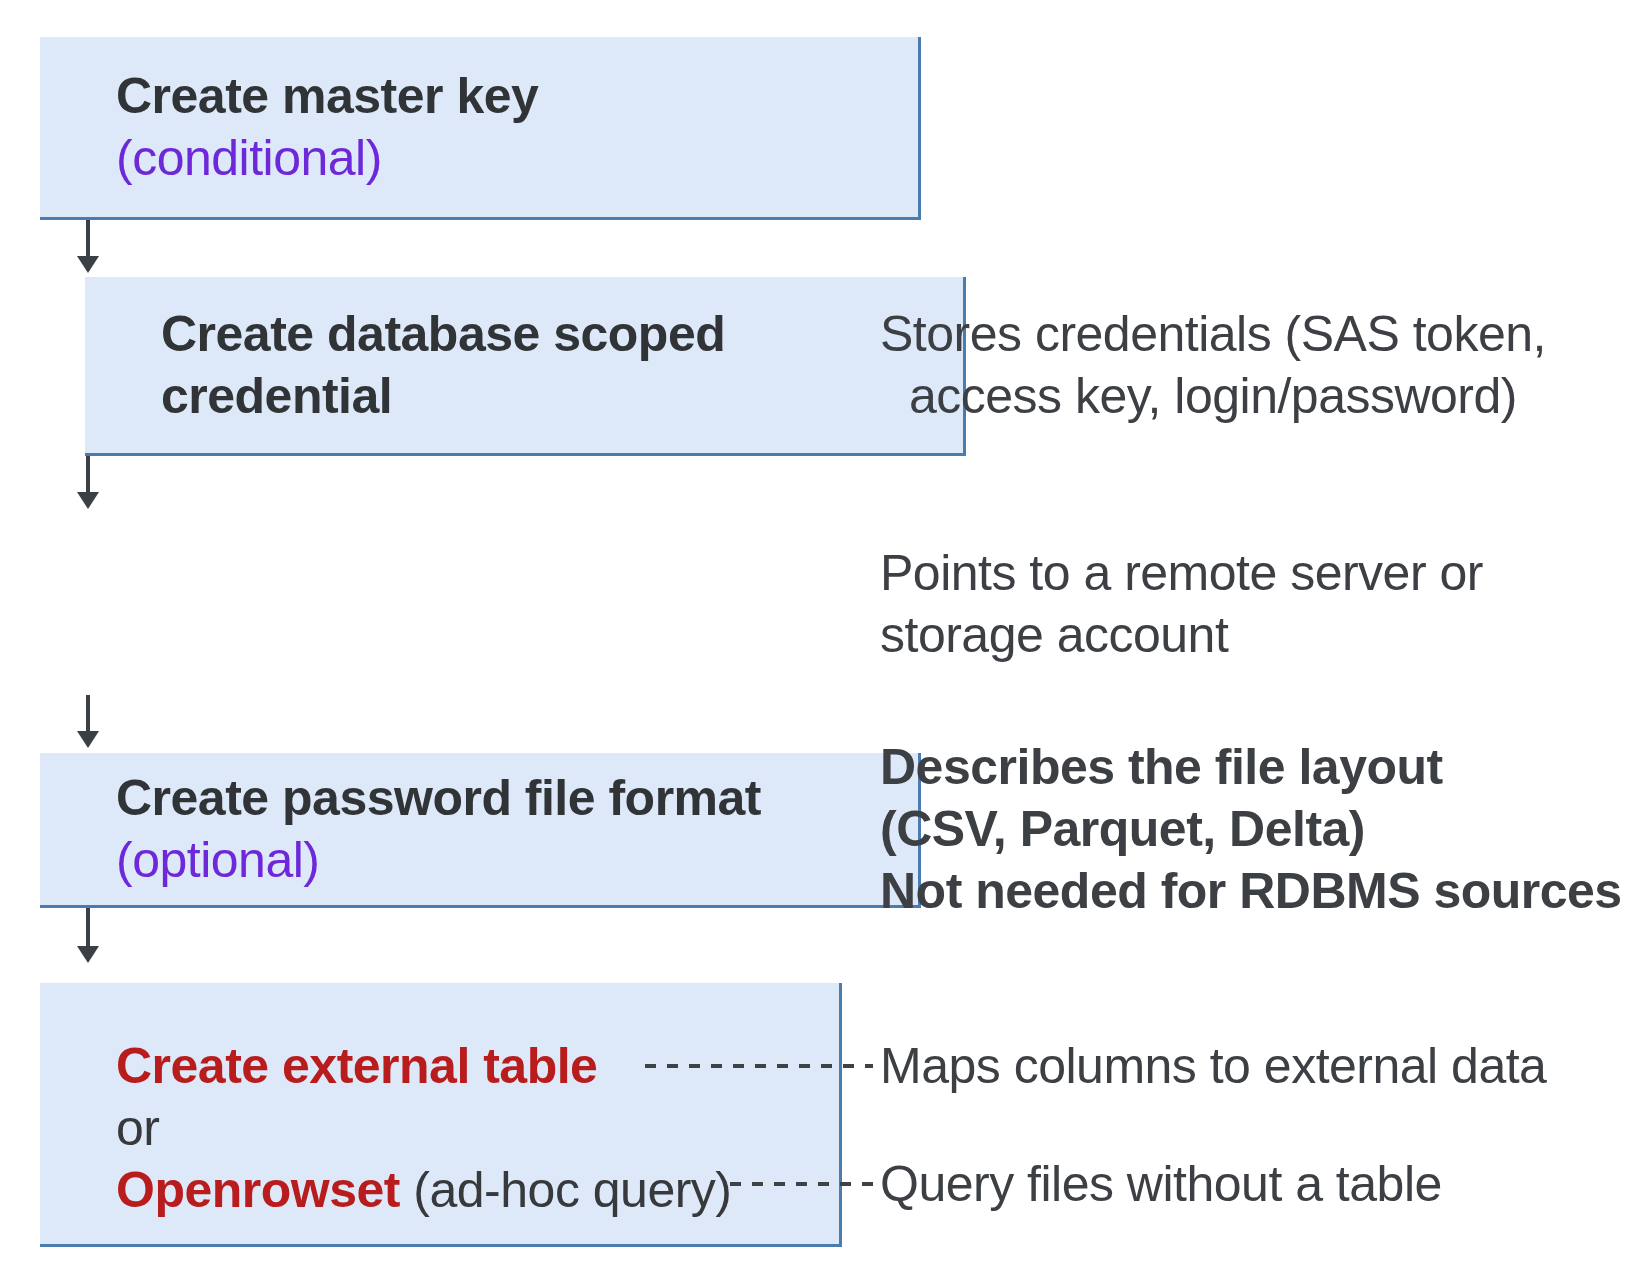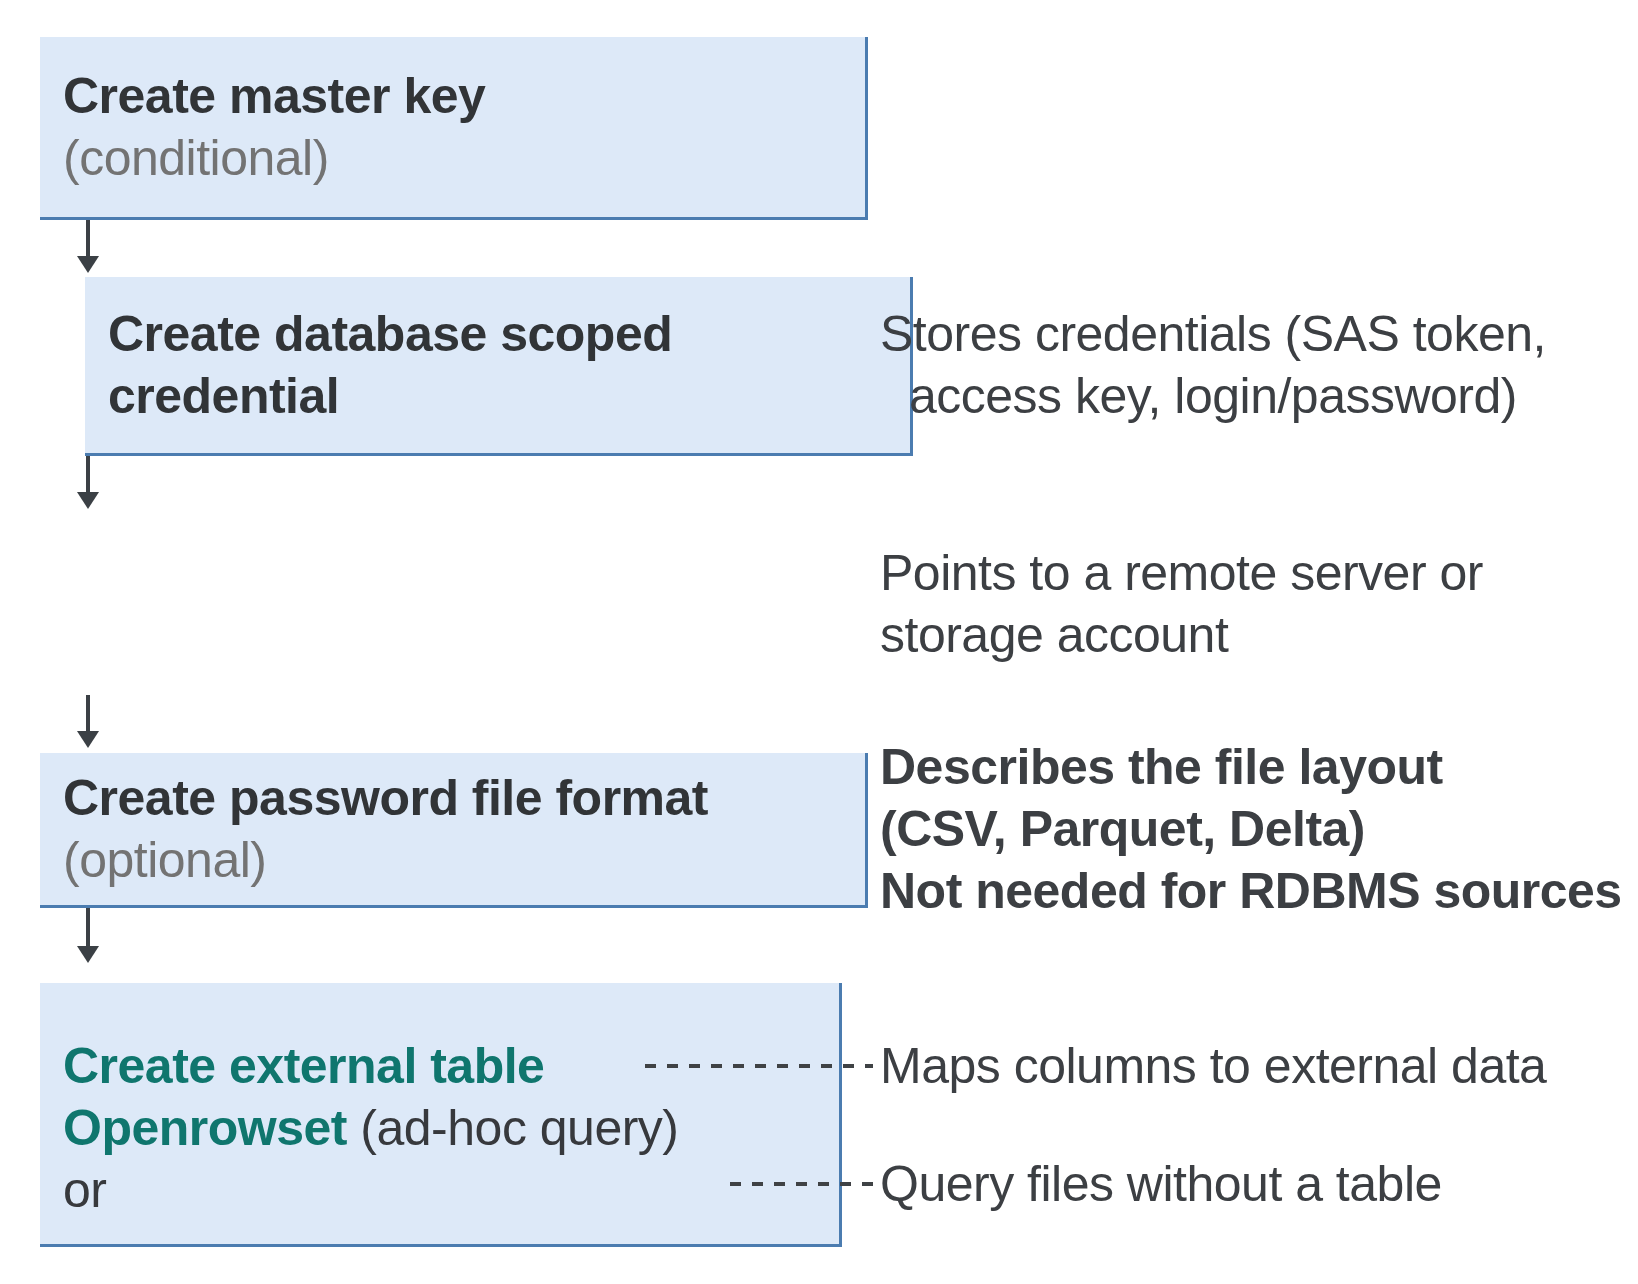--- a/index.html
+++ b/index.html
@@ -15,39 +15,39 @@
     position: absolute;
     left: 40px;
     width: 802px;
     background: #dde9f8;
     border-right: 3px solid #4b7cb0;
     border-bottom: 3px solid #4b7cb0;
     box-sizing: content-box;
     display: flex;
     flex-direction: column;
     justify-content: center;
-    padding-left: 23px;
+    padding-left: 76px;
   }
   .box-title {
     font-size: 50px;
     line-height: 62px;
     font-weight: bold;
     color: #313437;
     letter-spacing: -0.5px;
     white-space: pre-line;
   }
   .box-sub {
     font-size: 50px;
     line-height: 62px;
     font-weight: normal;
-    color: #737373;
+    color: #6d28d9;
     letter-spacing: -0.5px;
   }
   .box-line { font-size: 50px; line-height: 62px; letter-spacing: -0.5px; color: #313437; }
-  .box-line .b { font-weight: bold; color: #0f766e; }
+  .box-line .b { font-weight: bold; color: #b91c1c; }
   .box-line .r { font-weight: normal; color: #37393d; }
   .annotation {
     position: absolute;
     left: 880px;
     font-size: 50px;
     line-height: 62px;
     color: #3c3f43;
     letter-spacing: -0.5px;
     white-space: pre-line;
   }
@@ -117,24 +117,24 @@
   <div class="arrow" style="left:77px; top:908px;">
     <div class="arrow-stem" style="height:38px;"></div>
     <div class="arrow-head"></div>
   </div>
 
   <div class="box" style="top:983px; height:264px; justify-content:flex-start; padding-top:52px; box-sizing:border-box; height:264px;">
     <div class="box-line">
       <span class="b">Create external table</span>
     </div>
     <div class="box-line">
-      <span class="b">Openrowset</span><span class="r"> (ad-hoc query)</span>
+      <span class="r">or</span>
     </div>
     <div class="box-line">
-      <span class="r">or</span>
+      <span class="b">Openrowset</span><span class="r"> (ad-hoc query)</span>
     </div>
   </div>
 
   <div class="dash" style="left:645px; top:1064px; width:228px;"></div>
   <div class="dash" style="left:730px; top:1182px; width:143px;"></div>
 
   <div class="annotation" style="top:1153px;">Query files without a table</div>
   <div class="annotation" style="top:1035px;">Maps columns to external data</div>
 
 </div>

